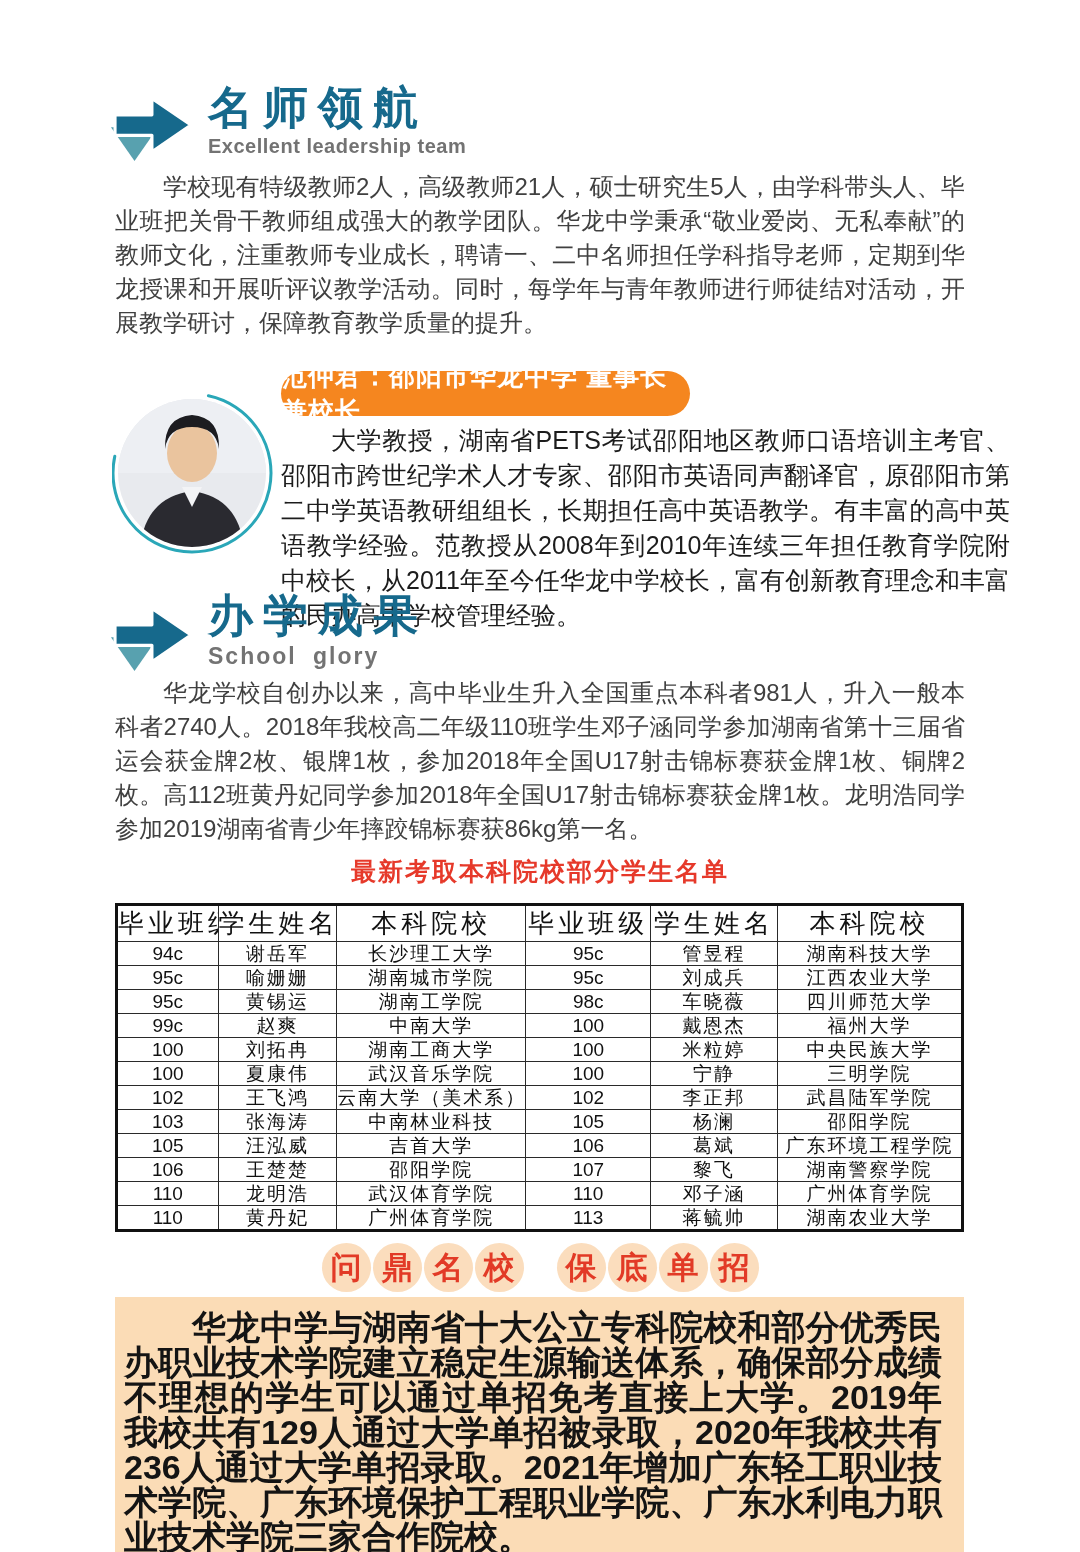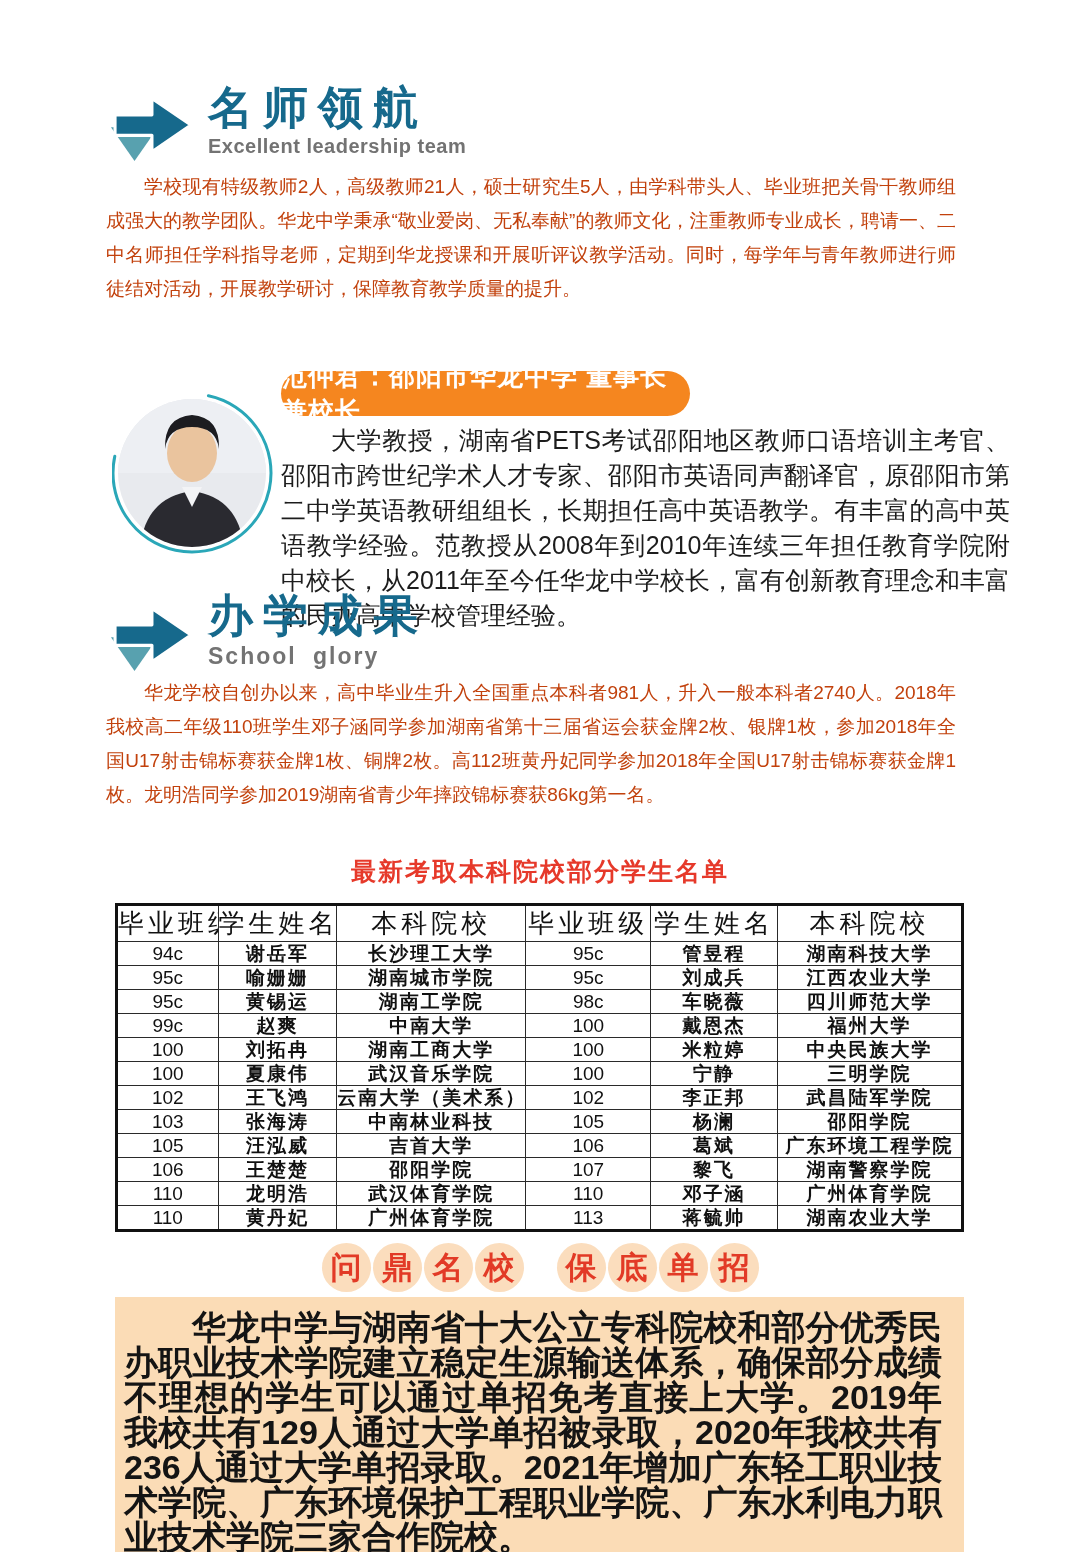--- a/index.html
+++ b/index.html
@@ -10,22 +10,22 @@
   }
   
   .sec-header{position:absolute;left:110px;display:flex;align-items:center;}
   .hdr-icon{width:88px;height:82px;flex:0 0 auto;}
   .hdr-text{margin-left:10px;}
   .hdr-title{color:#16698c;font-weight:bold;font-size:45px;line-height:1.08;letter-spacing:10px;}
   .hdr-sub{color:#737373;font-weight:bold;font-size:20px;letter-spacing:0.5px;margin-top:2px;}
   .hdr-sub.glory{font-size:23px;letter-spacing:2px;word-spacing:8px;}
   
   .para{
-    position:absolute;left:106px;width:850px;
-    font-size:19px;line-height:34px;text-indent:2em;text-align:justify;color:#c2410c;
+    position:absolute;left:115px;width:850px;
+    font-size:24px;line-height:34px;text-indent:2em;text-align:justify;color:#404040;
   }
   
   .photo-wrap{position:absolute;left:112px;top:391px;width:164px;height:164px;}
   .banner{
     position:absolute;left:281px;top:371px;width:409px;height:45px;
     background:#f5861f;border-radius:23px;color:#ffffff;
     font-size:26px;font-weight:bold;letter-spacing:1px;
     display:flex;align-items:center;justify-content:center;
   }
   .bio{
@@ -44,21 +44,21 @@
   }
   table.adm th,table.adm td{
     border:1px solid #2a2a2a;text-align:center;padding:0;overflow:hidden;white-space:nowrap;
   }
   table.adm th{
     height:34px;font-size:26px;font-weight:400;letter-spacing:4px;
     font-family:"Liberation Serif",serif;color:#111111;
   }
   table.adm td{height:23px;font-size:19px;line-height:23px;color:#111111;}
   td.col-class{font-family:"Liberation Sans",sans-serif;font-size:20px;}
-  td.col-name,td.col-college{font-family:"Liberation Serif",serif;letter-spacing:2px;font-size:19px;font-weight:bold;}
+  td.col-name,td.col-college{font-family:"Liberation Serif",serif;letter-spacing:2px;font-size:19px;}
   
   .slogan{position:absolute;top:1243px;left:0;width:1080px;display:flex;justify-content:center;gap:33px;}
   .slogan-group{display:flex;gap:2px;}
   .slogan-char{
     width:49px;height:49px;border-radius:50%;background:#fbddbd;
     color:#e23a26;font-size:31px;font-weight:bold;
     display:flex;align-items:center;justify-content:center;
   }
   
   .notice{

